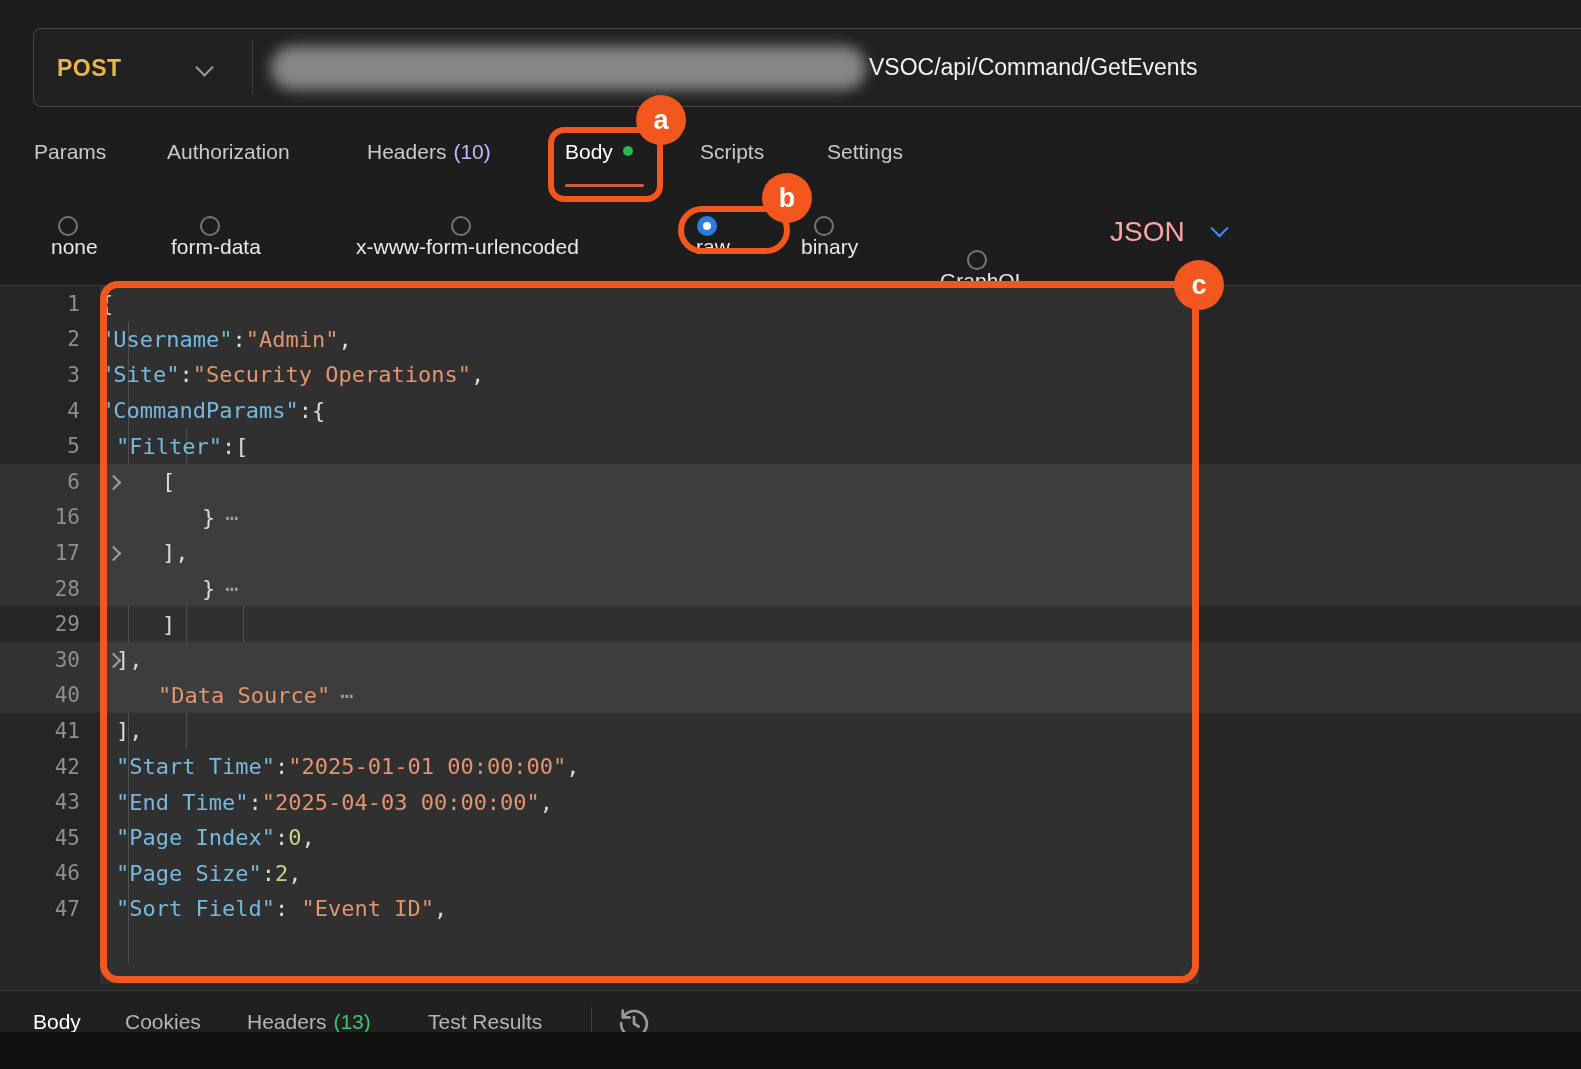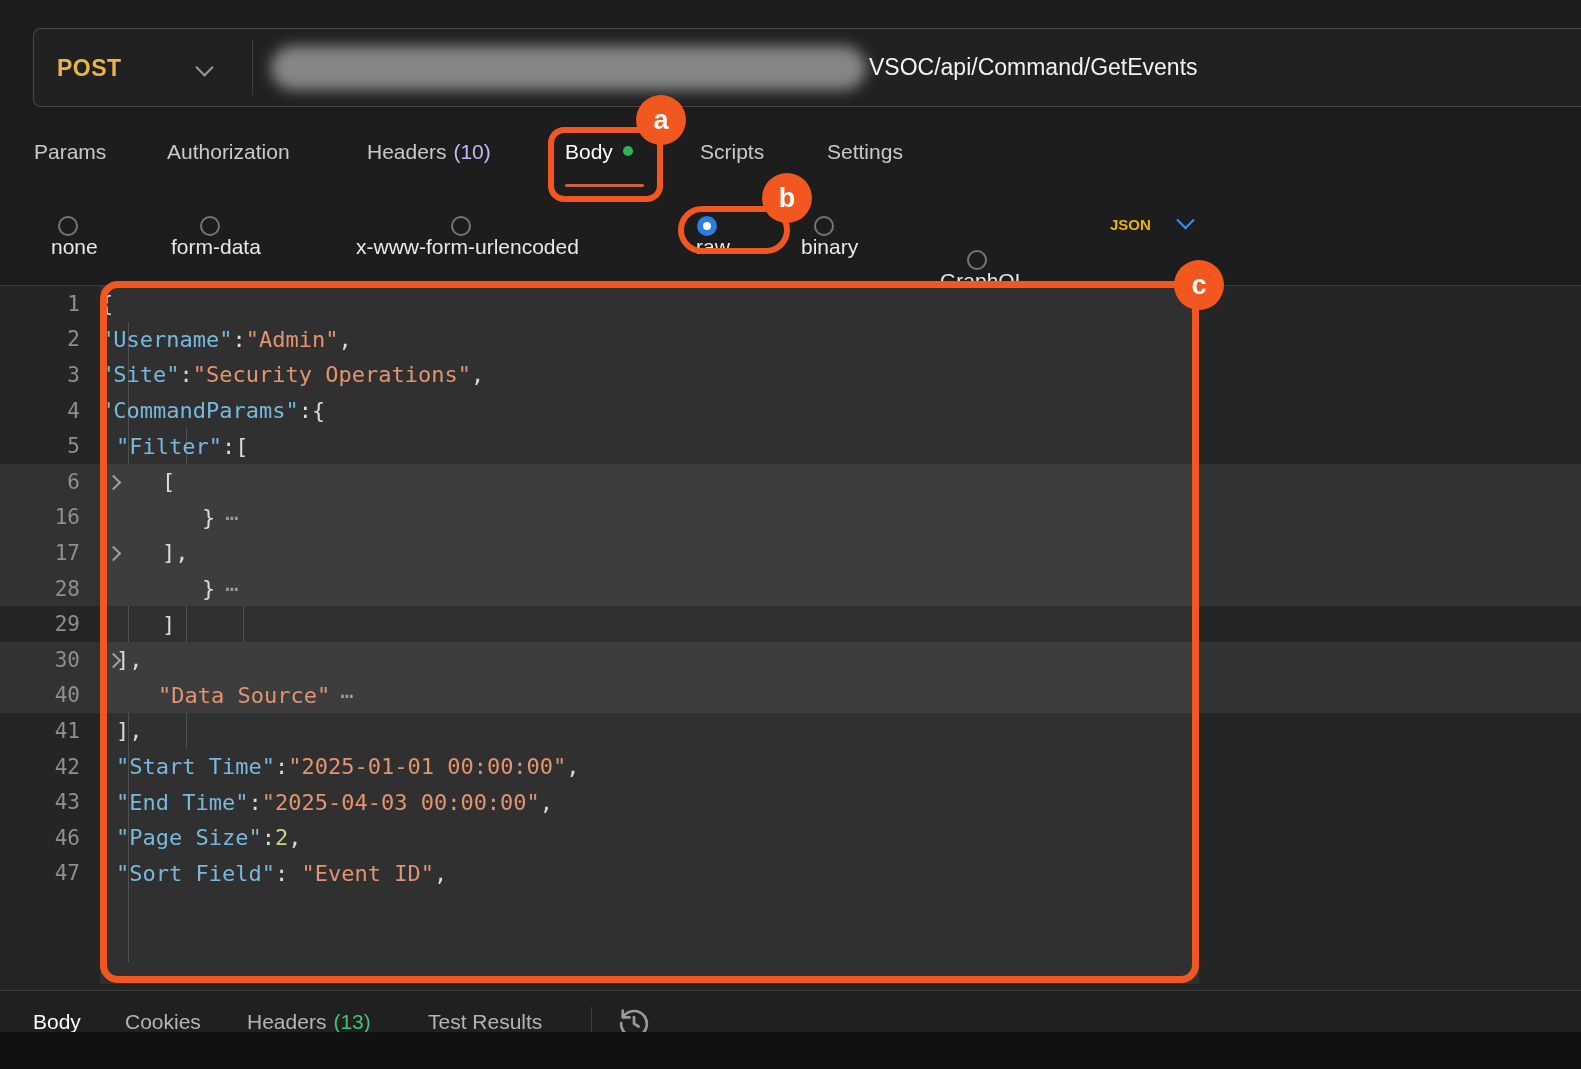--- a/index.html
+++ b/index.html
@@ -36,21 +36,21 @@
   .tab-dot{display:inline-block;width:10px;height:10px;border-radius:50%;background:#2eb356;margin-left:10px;vertical-align:middle;transform:translateY(-2px);}
   .tab-underline{position:absolute;left:565px;top:77px;width:79px;height:3px;background:#cf6140;border-radius:2px;}
   
   .body-type-row{position:absolute;left:0;top:200px;width:100%;height:85px;}
   .radio-item{position:absolute;top:16px;display:flex;align-items:center;cursor:pointer;flex-direction:column;}
   .radio{width:20px;height:20px;border-radius:50%;border:2px solid #757575;box-sizing:border-box;margin-right:12px;flex:none;}
   .radio.checked{border:none;background:#2b7de0;position:relative;}
   .radio.checked::after{content:"";position:absolute;left:6px;top:6px;width:8px;height:8px;border-radius:50%;background:#ffffff;}
   .radio-label{font-size:21px;color:#e8e8e8;line-height:22px;}
   .format-select{position:absolute;left:1110px;top:16px;display:flex;align-items:center;cursor:pointer;}
-  .format-label{font-size:15px;font-weight:bold;color:#eab308;}
+  .format-label{font-size:28px;font-weight:normal;color:#fca5a5;}
   .format-chev{margin-left:28px;width:11px;height:11px;border-right:2.4px solid #3e8df3;border-bottom:2.4px solid #3e8df3;transform:rotate(45deg) translate(-3px,-3px);}
   
   .editor{
     position:absolute;left:0;top:285px;width:1581px;height:705px;
     background:#252525;border-top:1px solid #3a3a3a;box-sizing:border-box;
     font-family:"DejaVu Sans Mono","Liberation Mono",monospace;
   }
   .code-line{position:relative;display:flex;height:35.6px;align-items:center;}
   .code-line.band{background:#323232;}
   .gutter{width:100px;box-sizing:border-box;text-align:right;padding-right:20px;font-size:21px;color:#8f8f8f;flex:none;}
@@ -208,20 +208,24 @@
       </div>
       <div class="code-line">
         <span class="gutter">42</span>
         <span class="code-text" style="padding-left: 16px;"><span class="tk-k">"Start Time"</span><span class="tk-p">:</span><span class="tk-s">"2025-01-01 00:00:00"</span><span class="tk-p">,</span></span>
       </div>
       <div class="code-line">
         <span class="gutter">43</span>
         <span class="code-text" style="padding-left: 16px;"><span class="tk-k">"End Time"</span><span class="tk-p">:</span><span class="tk-s">"2025-04-03 00:00:00"</span><span class="tk-p">,</span></span>
       </div>
       <div class="code-line">
+        <span class="gutter">45</span>
+        <span class="code-text" style="padding-left: 16px;"><span class="tk-k">"Page Index"</span><span class="tk-p">:</span><span class="tk-n">0</span><span class="tk-p">,</span></span>
+      </div>
+      <div class="code-line">
         <span class="gutter">46</span>
         <span class="code-text" style="padding-left: 16px;"><span class="tk-k">"Page Size"</span><span class="tk-p">:</span><span class="tk-n">2</span><span class="tk-p">,</span></span>
       </div>
       <div class="code-line">
         <span class="gutter">47</span>
         <span class="code-text" style="padding-left: 16px;"><span class="tk-k">"Sort Field"</span><span class="tk-p">: </span><span class="tk-s">"Event ID"</span><span class="tk-p">,</span></span>
       </div>
       <div class="editor-overlay"></div>
   </div>
 

